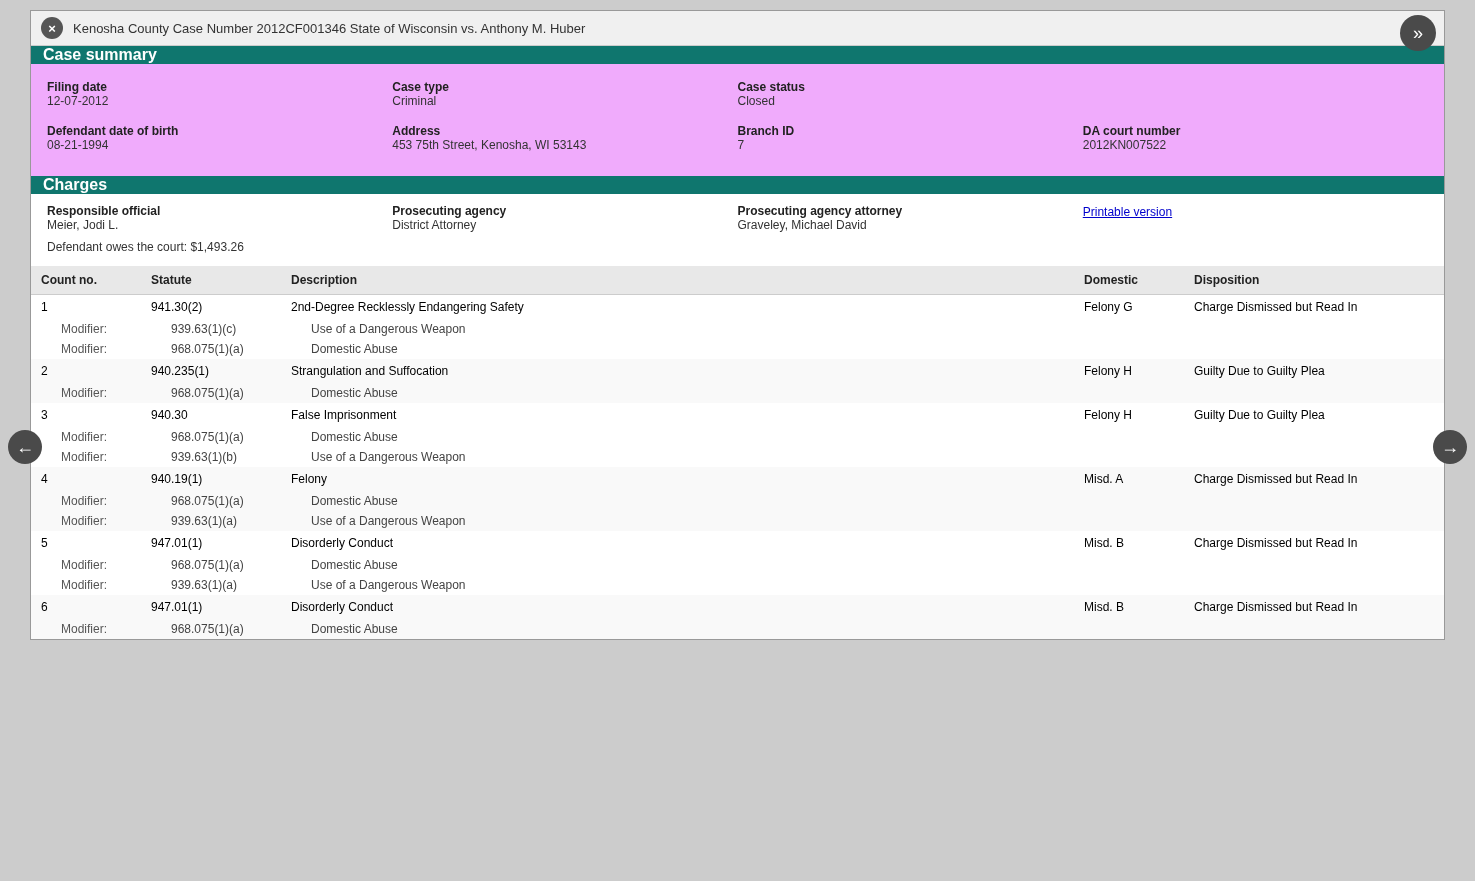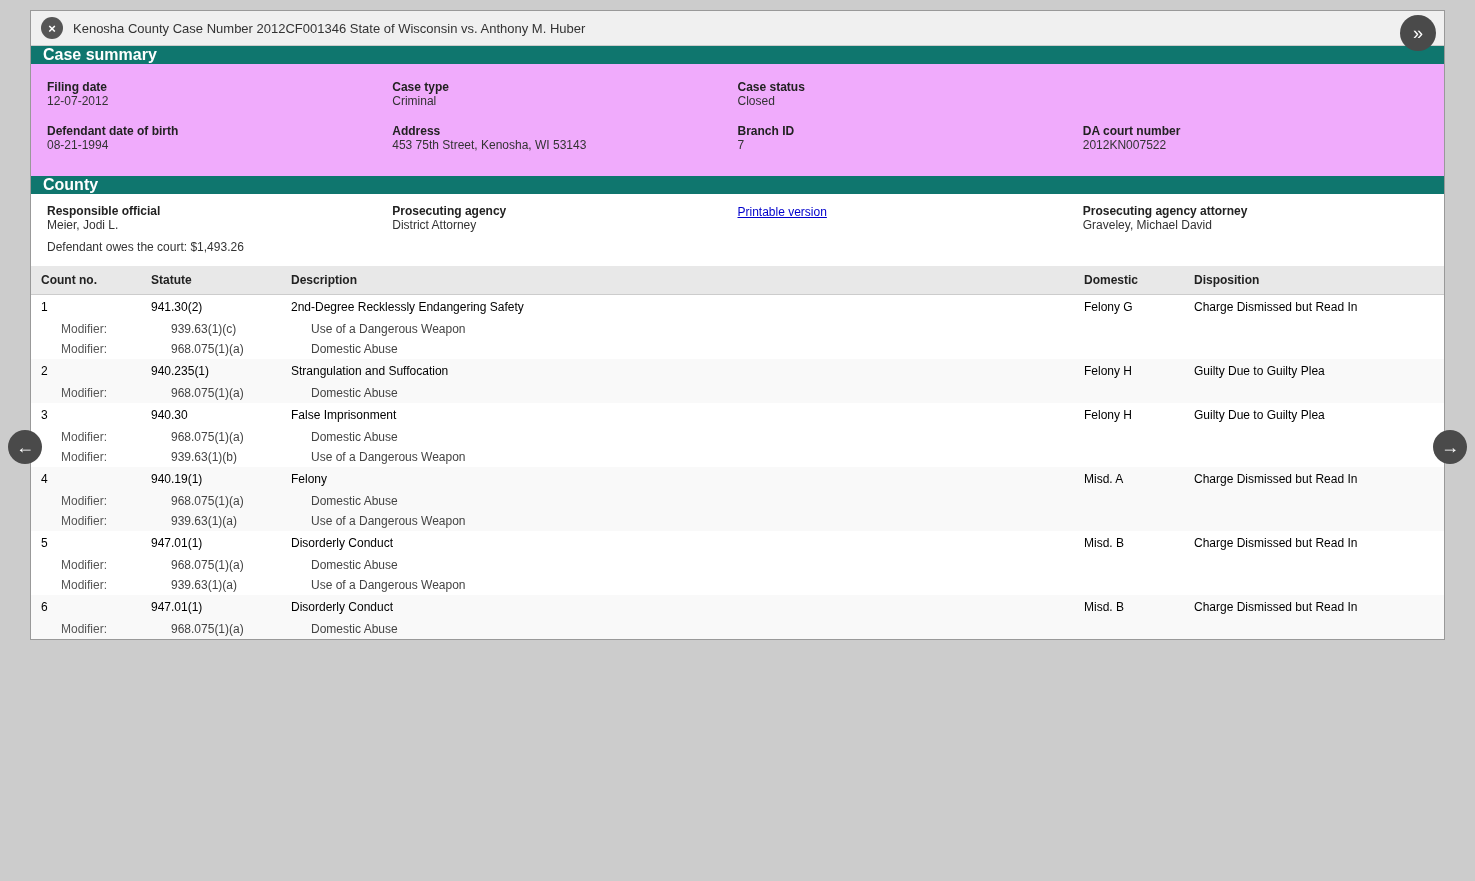--- a/index.html
+++ b/index.html
@@ -218,37 +218,37 @@
         </div>
         <div class="case-field">
           <div class="field-label">DA court number</div>
           <div class="field-value">2012KN007522</div>
         </div>
       </div>
     </div>
   </div>
 
   <div>
-    <div class="section-header">County</div>
+    <div class="section-header">Charges</div>
     <div class="charges-meta">
       <div class="charges-meta-row">
         <div class="charges-meta-col">
           <div class="field-label">Responsible official</div>
           <div class="field-value">Meier, Jodi L.</div>
         </div>
         <div class="charges-meta-col">
           <div class="field-label">Prosecuting agency</div>
           <div class="field-value">District Attorney</div>
         </div>
         <div class="charges-meta-col">
-          <a class="printable-link">Printable version</a>
-        </div>
-        <div class="charges-meta-col">
           <div class="field-label">Prosecuting agency attorney</div>
           <div class="field-value">Graveley, Michael David</div>
+        </div>
+        <div class="charges-meta-col">
+          <a class="printable-link">Printable version</a>
         </div>
       </div>
       <div class="defendant-owes">
         <span>Defendant owes the court:</span>
         <span>$1,493.26</span>
       </div>
     </div>
 
     <table>
       <thead>

